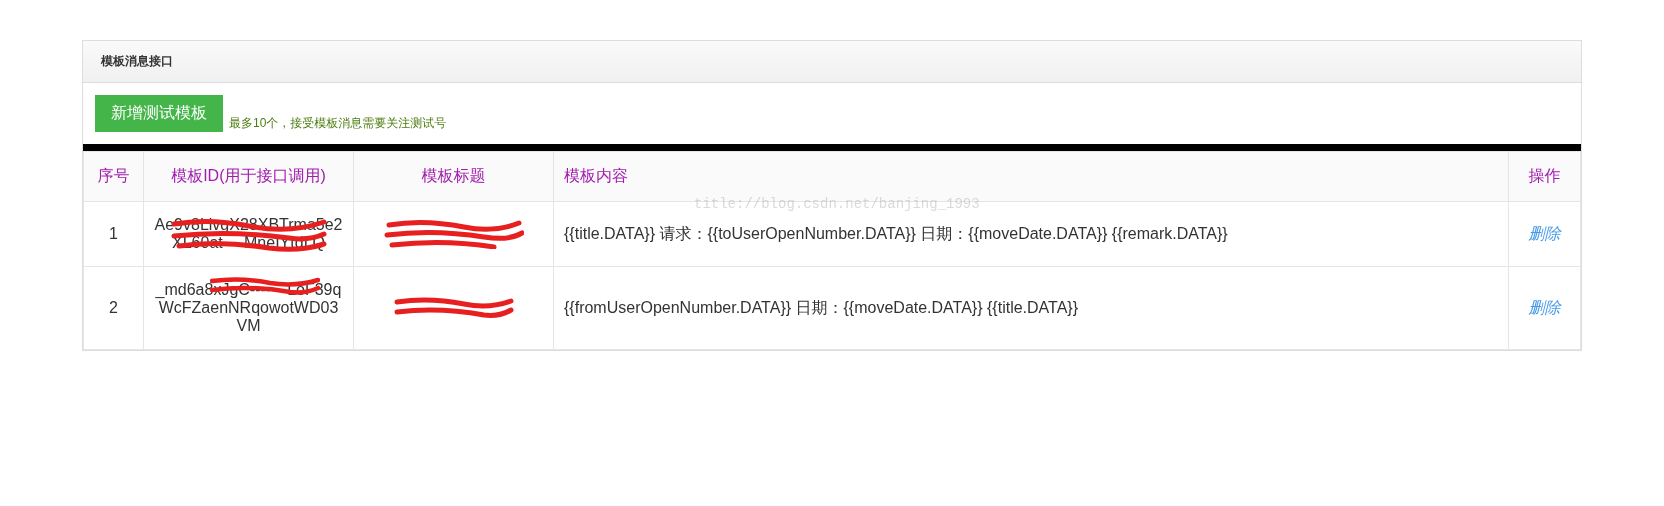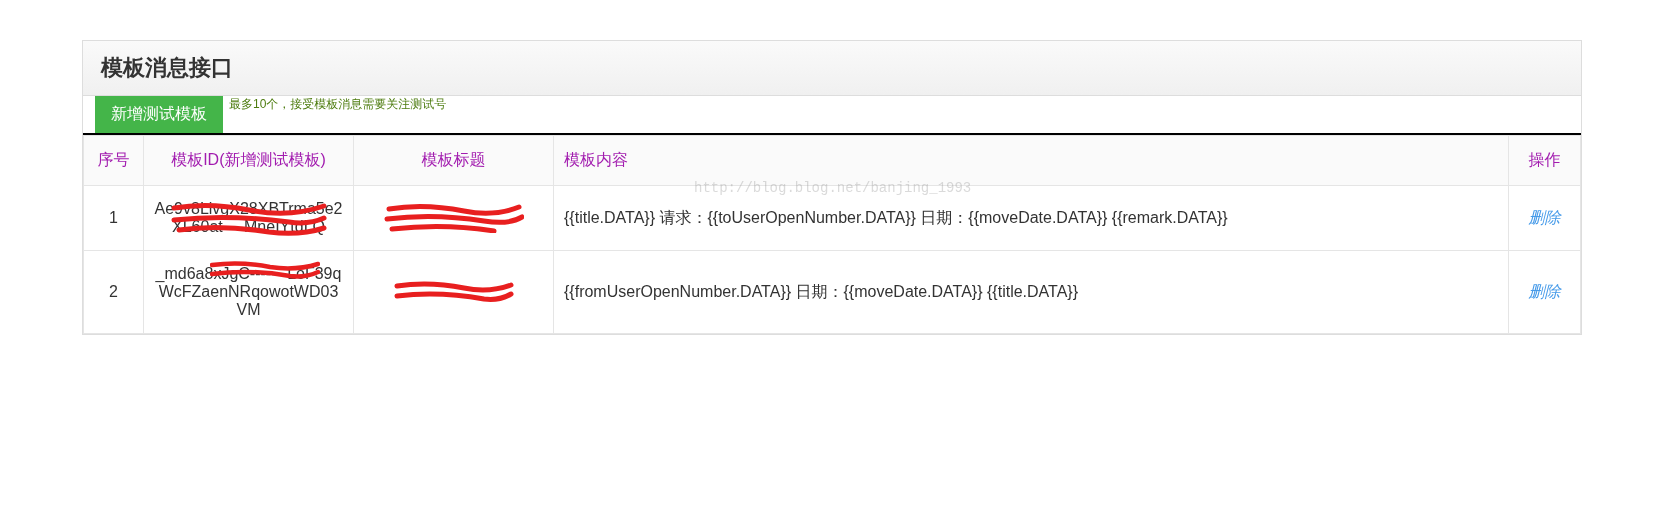--- a/index.html
+++ b/index.html
@@ -1,19 +1,19 @@
 <!DOCTYPE html>
 <html><head>
   <meta charset="utf-8">
   <style>
     * { box-sizing: border-box; margin: 0; padding: 0; }
     body { font-family: "Microsoft YaHei", Arial, sans-serif; font-size: 16px; color: #333; background: #fff; padding: 20px; }
     .panel { border: 1px solid #ddd; width: 1500px; margin: 20px auto 0; }
-    .panel-header { background: linear-gradient(#fafafa, #f0f0f0); border-bottom: 1px solid #ddd; padding: 12px 18px; font-weight: bold; font-size: 22px; }
-    .toolbar { padding: 0 12px; border-bottom: 2px solid #000000; display: flex; align-items: flex-start; gap: 6px; }
+    .panel-header { background: linear-gradient(#fafafa, #f0f0f0); border-bottom: 1px solid #ddd; padding: 12px 18px; font-weight: bold; font-size: 12px; }
+    .toolbar { padding: 12px 12px; border-bottom: 7px solid #000000; display: flex; align-items: flex-end; gap: 6px; }
     .btn-add { background: #44b549; color: #fff; border: none; padding: 8px 16px; font-size: 16px; cursor: pointer; }
     .toolbar-note { color: #4d7c0f; font-size: 12px; }
     table { width: 100%; border-collapse: collapse; table-layout: fixed; }
     th, td { border: 1px solid #e5e5e5; padding: 14px 10px; text-align: center; vertical-align: middle; font-size: 16px; }
     th { background: #fafafa; font-weight: normal; color: #a21caf; }
     td { background: #fff; }
     .col-seq { width: 60px; }
     .col-id { width: 210px; word-break: break-all; position: relative; }
     .col-title { width: 200px; position: relative; margin-top: 16px; }
     .col-content { width: auto; text-align: left; position: relative; }
@@ -36,21 +36,21 @@
 
   <div class="toolbar">
     <button class="btn-add">新增测试模板</button>
     <span class="toolbar-note">最多10个，接受模板消息需要关注测试号</span>
   </div>
 
   <table>
     <thead>
       <tr>
         <th class="col-seq">序号</th>
-        <th class="col-id">模板ID(新增测试模板)</th>
+        <th class="col-id">模板ID(用于接口调用)</th>
         <th class="col-title">模板标题</th>
         <th class="col-content">模板内容</th>
         <th class="col-action">操作</th>
       </tr>
     </thead>
     <tbody>
       <tr>
         <td class="col-seq">1</td>
         <td class="col-id">
           <span>Ae9v8LivgX28XBTrma5e2XL60at----MneIYtdLQ</span>
@@ -62,21 +62,21 @@
         </td>
         <td class="col-title">
           <span></span>
           <span class="redact redact-title-1">
             <svg viewBox="0 0 140 30">
                 <path d="M5 6 Q40 0 80 8 Q110 14 135 4 M3 16 Q50 10 100 18 Q125 22 138 14 M8 26 Q60 20 110 28" stroke="#e81f1f" stroke-width="5" fill="none" stroke-linecap="round"></path>
               </svg>
           </span>
         </td>
         <td class="col-content content-cell">
-          <span class="watermark" style="top:-6px; left:140px;">http://blog.blog.net/banjing_1993</span>
+          <span class="watermark" style="top:-6px; left:140px;">title://blog.csdn.net/banjing_1993</span>
           <span>{{title.DATA}} 请求：{{toUserOpenNumber.DATA}} 日期：{{moveDate.DATA}} {{remark.DATA}}</span>
         </td>
         <td class="col-action">
           <a class="link-del">删除</a>
         </td>
       </tr>
       <tr>
         <td class="col-seq">2</td>
         <td class="col-id">
           <span>_md6a8xJgC-------LoF39qWcFZaenNRqowotWD03VM</span>

